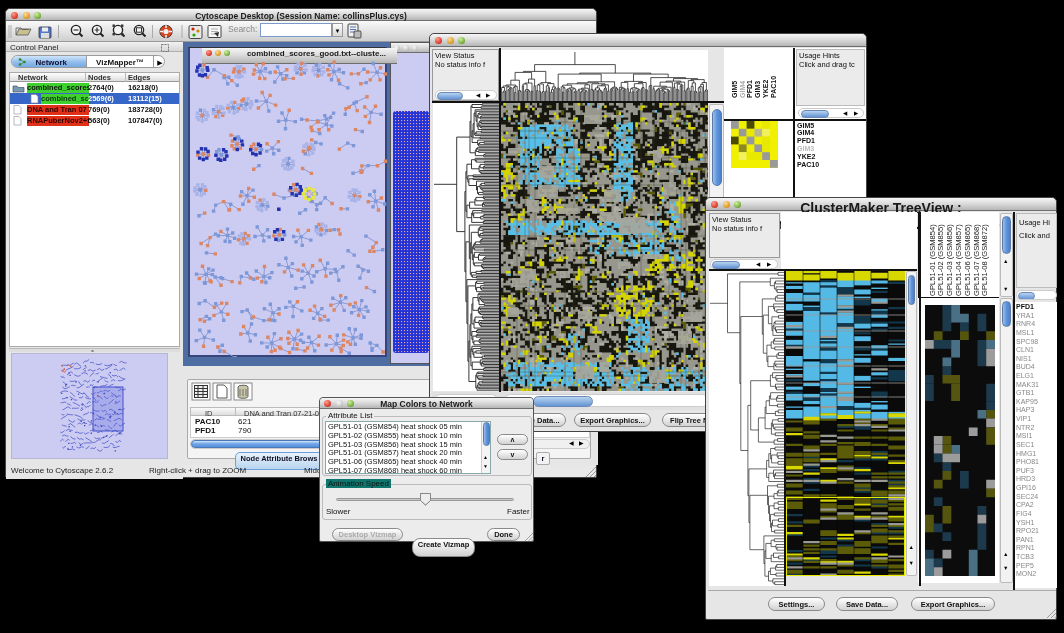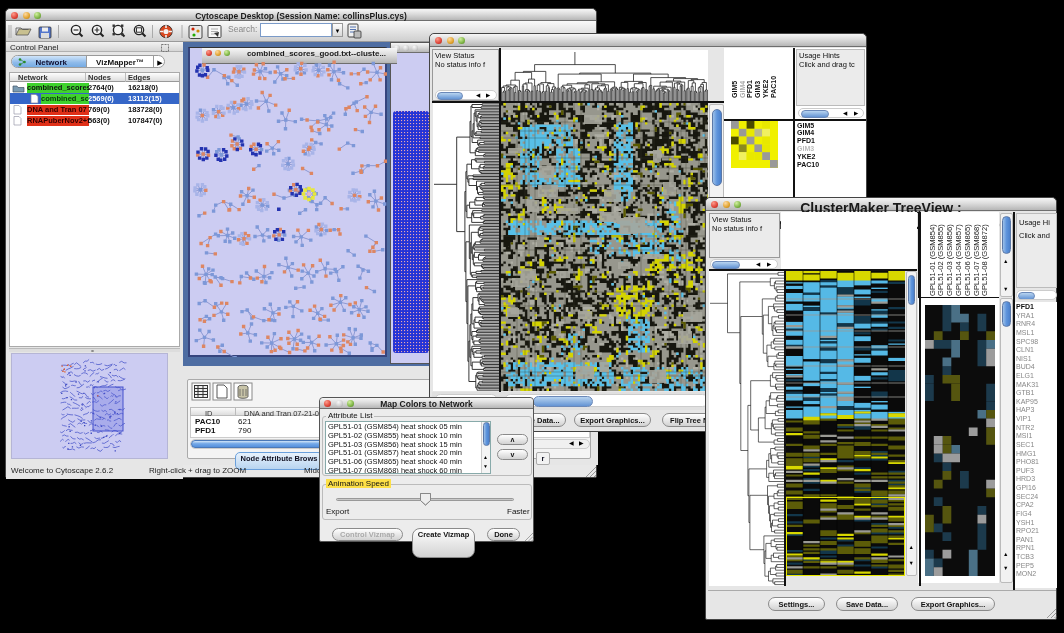--- a/index.html
+++ b/index.html
@@ -445,26 +445,26 @@
       <div style="height:8.8px;line-height:9px;white-space:nowrap;overflow:hidden;">GPL51-07 (GSM868) heat shock 60 min</div>
     </div>
     <div class="abs" style="left:161px;top:24px;width:9px;height:51px;background:#f4f4f4;border-left:1px solid #ccc;">
       <div class="abs" style="left:0.5px;top:0px;width:7px;height:24px;border-radius:3.5px;background:linear-gradient(90deg,#9cc0e8,#5e94dc 50%,#4a80cc);border:1px solid #5a78a8;"></div>
       <div class="abs" style="left:1px;top:32px;font-size:5px;">▲</div>
       <div class="abs" style="left:1px;top:41px;font-size:5px;">▼</div>
     </div>
     <div class="btn" style="left:177px;top:36px;width:31px;height:11px;font-size:7px;line-height:10px;border-radius:5.5px;">ʌ</div>
     <div class="btn" style="left:177px;top:51px;width:31px;height:11px;font-size:7px;line-height:10px;border-radius:5.5px;">v</div>
     <div class="abs" style="left:2px;top:86px;width:210px;height:36px;border:1px solid #bbb;border-radius:3px;"></div>
-    <div class="abs" style="left:6px;top:81px;font-size:8px;color:#111;background:#fde047;padding:0 2px;">Animation Speed</div>
+    <div class="abs" style="left:6px;top:81px;font-size:8px;color:#111;background:#0f766e;padding:0 2px;">Animation Speed</div>
     <div class="abs" style="left:16px;top:100px;width:178px;height:3px;background:#c8c8c8;border:1px solid #999;border-radius:2px;"></div>
     <svg style="left:99px;top:94px" width="13" height="14">
       <path d="M1.5 1.5h10v7l-5 4.5l-5-4.5z" fill="linear-gradient(#fff,#ddd)" fill-opacity="1" stroke="#888"></path>
       <path d="M1.5 1.5h10v7l-5 4.5l-5-4.5z" fill="#eee" stroke="#888"></path>
     </svg>
-    <div class="abs" style="left:6px;top:109px;font-size:8px;color:#111;">Export</div>
+    <div class="abs" style="left:6px;top:109px;font-size:8px;color:#111;">Slower</div>
     <div class="abs" style="left:187px;top:109px;font-size:8px;color:#111;">Faster</div>
-    <div class="btn" style="left:12px;top:130px;width:71px;height:13px;font-size:7.5px;line-height:12px;color:#aaa;">Control Vizmap</div>
-    <div class="btn" style="left:92px;top:130px;width:63px;height:30px;font-size:7.5px;line-height:12px;">Create Vizmap</div>
+    <div class="btn" style="left:12px;top:130px;width:71px;height:13px;font-size:7.5px;line-height:12px;color:#aaa;">Desktop Vizmap</div>
+    <div class="btn" style="left:92px;top:140px;width:63px;height:19px;font-size:7.5px;line-height:12px;">Create Vizmap</div>
     <div class="btn" style="left:167px;top:130px;width:33px;height:13px;font-size:7.5px;line-height:12px;">Done</div>
     <svg style="left:204px;top:134px" width="10" height="10">
       <path d="M9 1L1 9M9 4.5L4.5 9M9 7.5L7.5 9" stroke="#999" stroke-width="0.9"></path>
     </svg>
   </div>
 </body></html>

